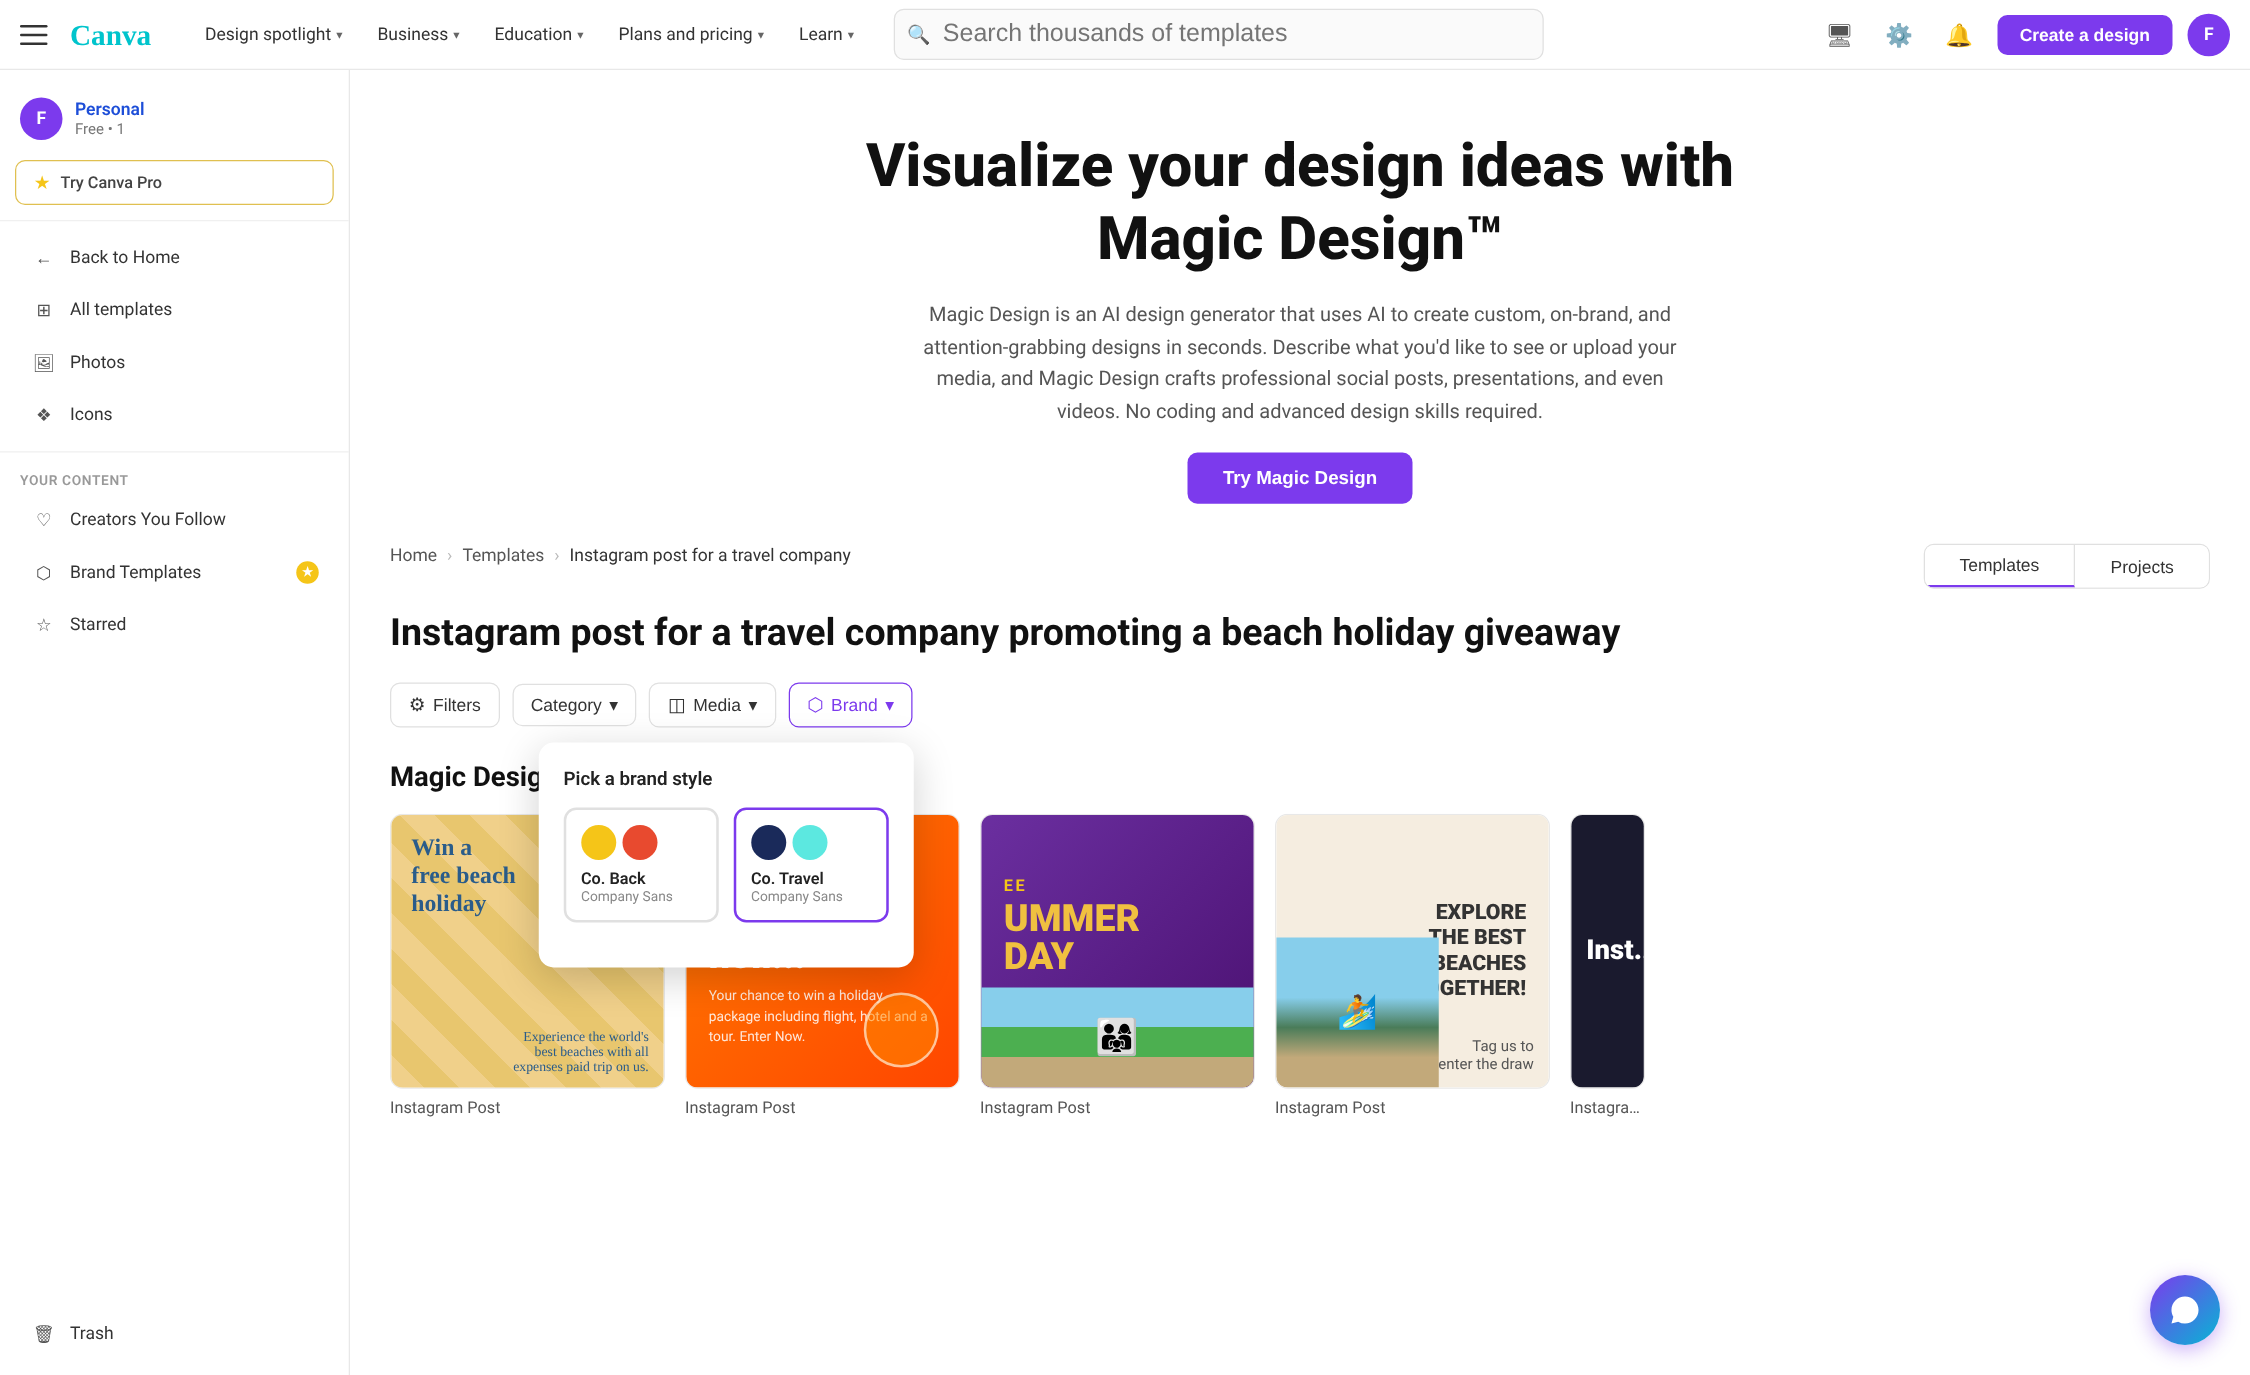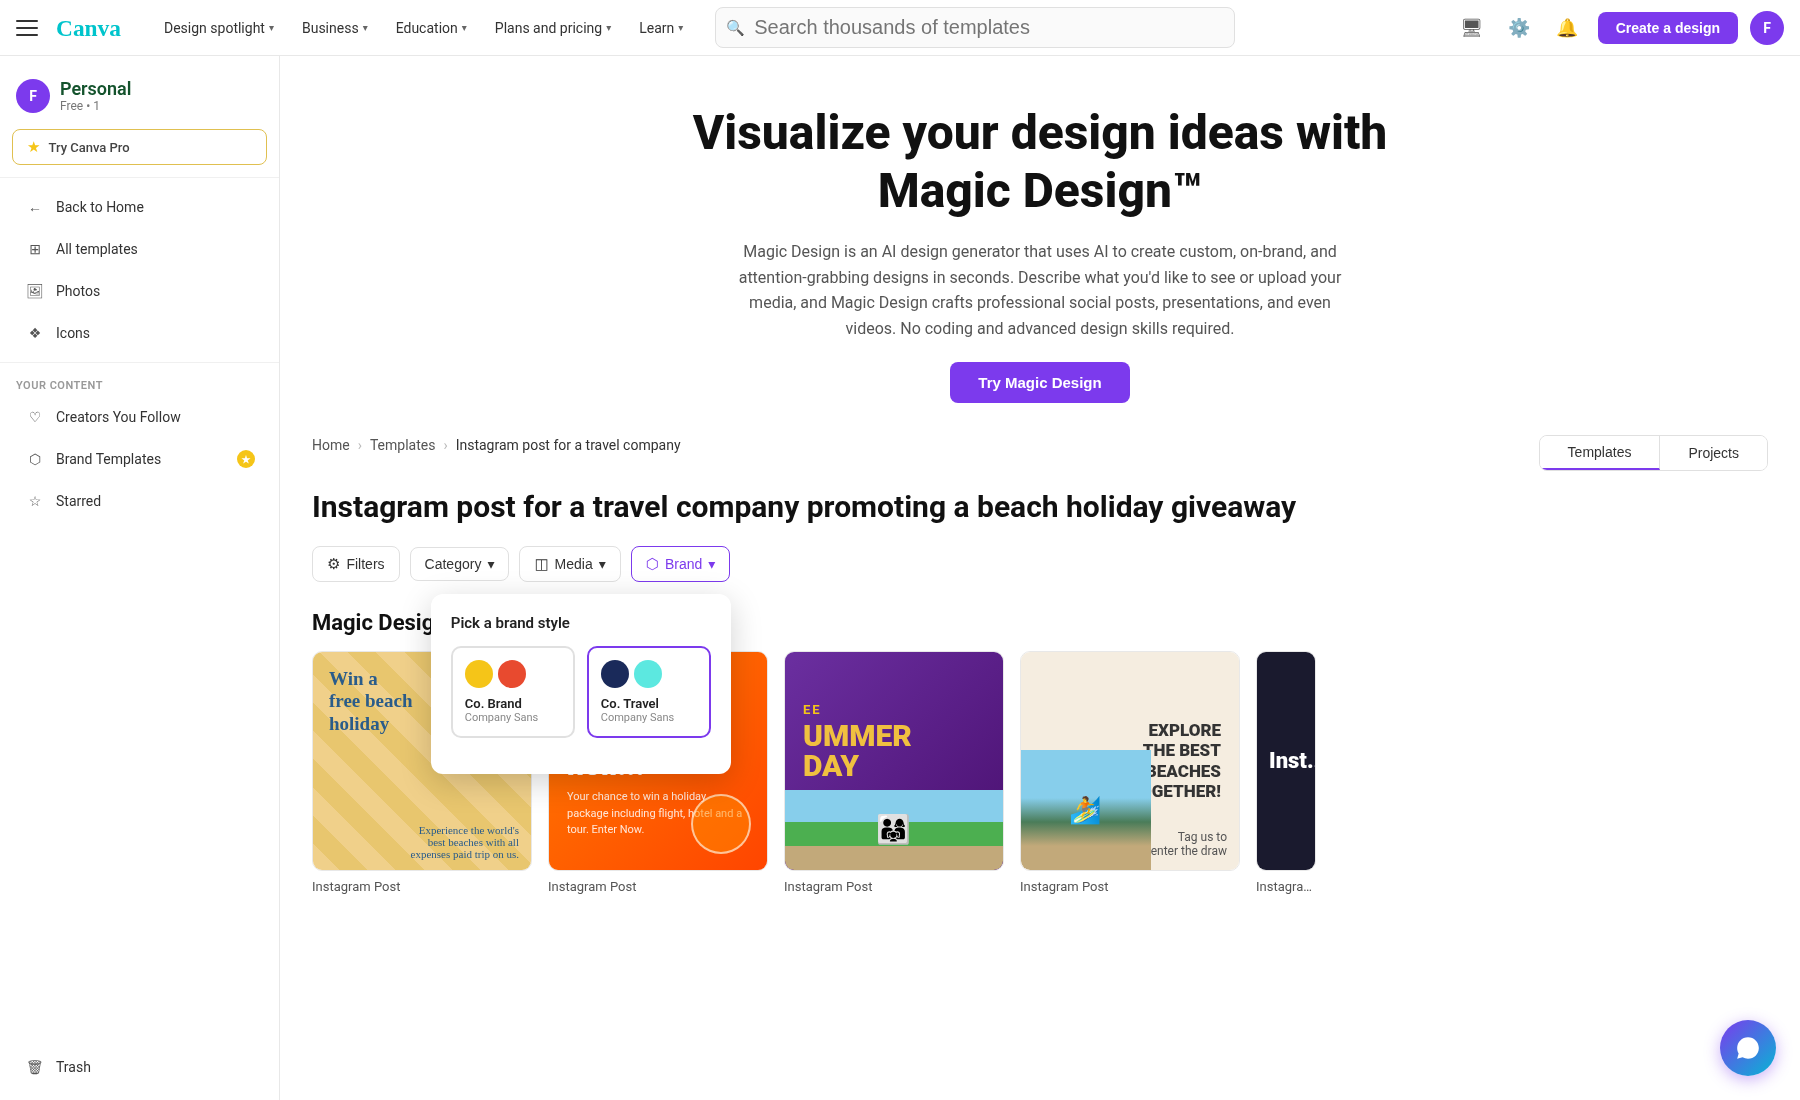--- a/index.html
+++ b/index.html
@@ -26,21 +26,21 @@
     .create-btn { background: #7c3aed; color: #fff; padding: 8px 18px; border-radius: 8px; font-size: 14px; font-weight: 600; cursor: pointer; border: none; white-space: nowrap; }
     .avatar-circle { width: 34px; height: 34px; border-radius: 50%; background: #7c3aed; color: #fff; display: flex; align-items: center; justify-content: center; font-size: 14px; font-weight: 700; cursor: pointer; }
 
     
     .app-body { display: flex; }
 
     
     .sidebar { width: 280px; min-height: calc(1100px - 56px); border-right: 1px solid #e8e8e8; padding: 12px 0; display: flex; flex-direction: column; background: #fff; flex-shrink: 0; }
     .sidebar-user { display: flex; align-items: center; gap: 10px; padding: 10px 16px 8px; }
     .sidebar-avatar { width: 34px; height: 34px; border-radius: 50%; background: #7c3aed; color: #fff; display: flex; align-items: center; justify-content: center; font-size: 14px; font-weight: 700; flex-shrink: 0; }
-    .sidebar-user-info .name { font-size: 18px; font-weight: 600; color: #14532d; }
+    .sidebar-user-info .name { font-size: 14px; font-weight: 600; color: #1d4ed8; }
     .sidebar-user-info .sub { font-size: 12px; color: #777; }
     .try-pro-btn { display: flex; align-items: center; gap: 8px; margin: 8px 12px 4px; padding: 8px 14px; border: 1.5px solid #e0c050; border-radius: 8px; cursor: pointer; font-size: 13px; color: #444; font-weight: 500; background: #fff; }
     .try-pro-btn .star { color: #f5c518; font-size: 15px; }
     .sidebar-divider { height: 1px; background: #f0f0f0; margin: 8px 0; }
     .sidebar-item { display: flex; align-items: center; gap: 10px; padding: 9px 16px; cursor: pointer; font-size: 14px; color: #333; border-radius: 8px; margin: 1px 8px; }
     .sidebar-item .icon { width: 22px; height: 22px; display: flex; align-items: center; justify-content: center; color: #555; flex-shrink: 0; }
     .sidebar-section-label { font-size: 11px; color: #999; font-weight: 600; padding: 8px 16px 4px; text-transform: uppercase; letter-spacing: 0.5px; }
     .sidebar-badge { background: #f5c518; width: 18px; height: 18px; border-radius: 50%; display: flex; align-items: center; justify-content: center; font-size: 10px; color: #fff; font-weight: 700; margin-left: auto; }
     .sidebar-trash { margin-top: auto; }
 
@@ -265,21 +265,21 @@
 
           <div class="brand-dropdown">
             <h4>Pick a brand style</h4>
             <div class="brand-options">
 
               <div class="brand-option">
                 <div class="brand-swatches">
                   <div class="swatch" style="background:#f5c518;"></div>
                   <div class="swatch" style="background:#e84a2f;"></div>
                 </div>
-                <div class="brand-option-name">Co. Brand</div>
+                <div class="brand-option-name">Co. Back</div>
                 <div class="brand-option-font">Company Sans</div>
               </div>
 
               <div class="brand-option selected">
                 <div class="brand-swatches">
                   <div class="swatch" style="background:#1a2a5a;"></div>
                   <div class="swatch" style="background:#5ce8e0;"></div>
                 </div>
                 <div class="brand-option-name">Co. Travel</div>
                 <div class="brand-option-font">Company Sans</div>

